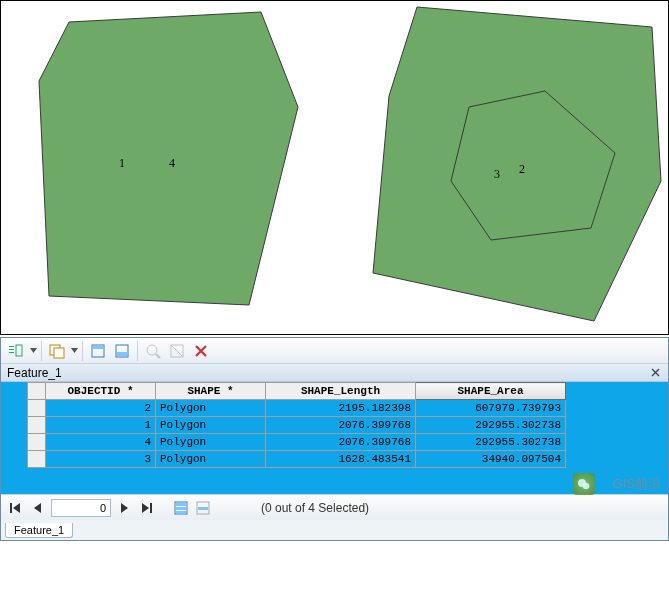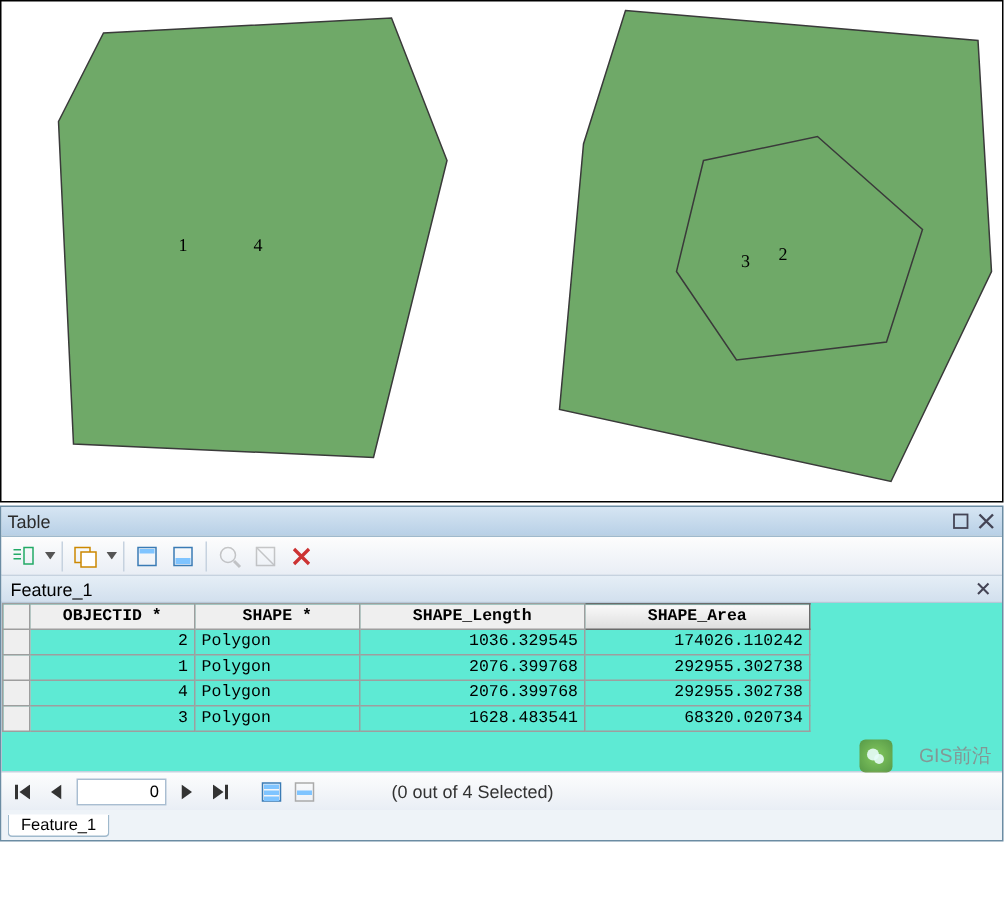--- a/index.html
+++ b/index.html
@@ -17,21 +17,21 @@
   .tbl-ctrl { width: 13px; height: 13px; display: inline-flex; align-items: center; justify-content: center; color: #445; cursor: default; }
   
   .toolbar { display: flex; align-items: center; gap: 2px; height: 26px; background: linear-gradient(#fdfdfd, #e9eef5); border-bottom: 1px solid #c6d2df; padding: 0 4px; }
   .tool-btn { width: 22px; height: 22px; display: inline-flex; align-items: center; justify-content: center; border: 1px solid transparent; border-radius: 2px; }
   .tool-sep { width: 1px; height: 20px; background: #c6d2df; margin: 0 2px; }
   .dropdown-arrow { width: 8px; display: inline-flex; align-items: center; justify-content: center; }
   .icon { width: 16px; height: 16px; display: block; }
   
   .sub-title { display: flex; align-items: center; justify-content: space-between; height: 18px; background: linear-gradient(#e5eef6, #d2e0ee); border-bottom: 1px solid #b6c8d9; padding: 0 6px; font-size: 12px; }
   
-  .grid-wrap { height: 112px; overflow: auto; background: #5eead4; }
+  .grid-wrap { height: 112px; overflow: auto; background: #0ea5e9; padding-left: 26px; }
   table.attr { border-collapse: collapse; width: auto; }
   table.attr th, table.attr td { border: 1px solid #9e9e9e; font-size: 11px; white-space: nowrap; height: 17px; }
   table.attr th { background: #efefef; text-align: center; font-weight: bold; padding: 1px 4px; font-family: "Courier New", monospace; }
   table.attr th.col-h { min-width: 110px; }
   table.attr th.active-sort { background: linear-gradient(#f9f9f9,#dedede); border: 1px solid #6b6b6b; }
   table.attr td { padding: 1px 4px; font-family: "Courier New", monospace; }
   table.attr td.rowhdr { background: #efefef; width: 18px; }
   table.attr td.num { text-align: right; }
   table.attr td.txt { text-align: left; }
   .grid-filler { height: 38px; }
@@ -64,35 +64,20 @@
   <svg class="polygon" style="left:368px; top:2px;" width="295" height="330">
     <polygon class="poly-fill" points="48,4 283,24 292,178 225,318 4,270 20,93"></polygon>
     <polygon class="poly-fill" points="100,104 176,88 246,150 222,225 122,237 82,178"></polygon>
     <text class="poly-label" x="125" y="175">3</text>
     <text class="poly-label" x="150" y="170">2</text>
   </svg>
 </div>
 
 <div class="table-panel">
 
-  <div class="tbl-titlebar">
-    <span class="tbl-title">Table</span>
-    <span class="tbl-ctrls">
-      <span class="tbl-ctrl">
-            <svg width="11" height="11">
-              <rect x="1" y="1" width="9" height="9" fill="none" stroke="#445" stroke-width="1.2"></rect>
-            </svg>
-          </span>
-      <span class="tbl-ctrl">
-            <svg width="11" height="11">
-              <path d="M1 1 L10 10 M10 1 L1 10" stroke="#445" stroke-width="1.6"></path>
-            </svg>
-          </span>
-    </span>
-  </div>
 
   <div class="toolbar">
     <span class="tool-btn">
           <svg class="icon">
             <rect x="1" y="3" width="5" height="1" fill="#2a6"></rect>
             <rect x="1" y="6" width="5" height="1" fill="#2a6"></rect>
             <rect x="1" y="9" width="5" height="1" fill="#2a6"></rect>
             <rect x="8" y="2" width="6" height="11" fill="none" stroke="#2a6"></rect>
           </svg>
         </span>
@@ -164,43 +149,43 @@
           <th class="col-h">SHAPE *</th>
           <th class="col-h" style="min-width:150px">SHAPE_Length</th>
           <th class="col-h active-sort" style="min-width:150px">SHAPE_Area</th>
         </tr>
       </thead>
       <tbody>
         <tr>
               <td class="rowhdr"></td>
               <td class="num">2</td>
               <td class="txt">Polygon</td>
-              <td class="num">1036.329545</td>
-              <td class="num">174026.110242</td>
+              <td class="num">2195.182398</td>
+              <td class="num">607979.739793</td>
             </tr>
         <tr>
               <td class="rowhdr"></td>
               <td class="num">1</td>
               <td class="txt">Polygon</td>
               <td class="num">2076.399768</td>
               <td class="num">292955.302738</td>
             </tr>
         <tr>
               <td class="rowhdr"></td>
               <td class="num">4</td>
               <td class="txt">Polygon</td>
               <td class="num">2076.399768</td>
               <td class="num">292955.302738</td>
             </tr>
         <tr>
               <td class="rowhdr"></td>
               <td class="num">3</td>
               <td class="txt">Polygon</td>
               <td class="num">1628.483541</td>
-              <td class="num">68320.020734</td>
+              <td class="num">34940.097504</td>
             </tr>
       </tbody>
     </table>
     <div class="grid-filler"></div>
   </div>
 
   <div class="nav-bar">
     <span class="nav-btn">
           <svg width="10" height="10">
             <rect x="0" y="0" width="2" height="10" fill="#333"></rect>

